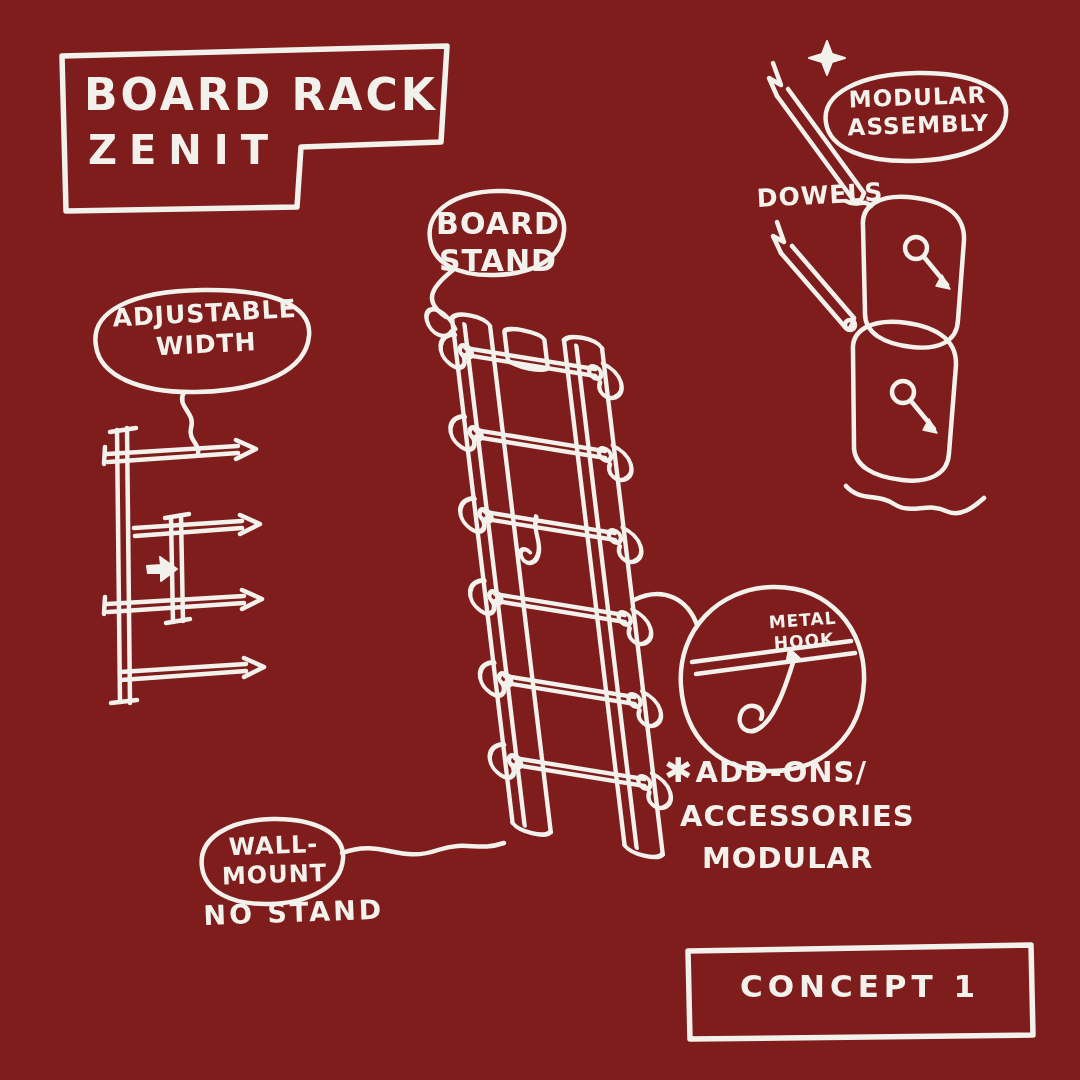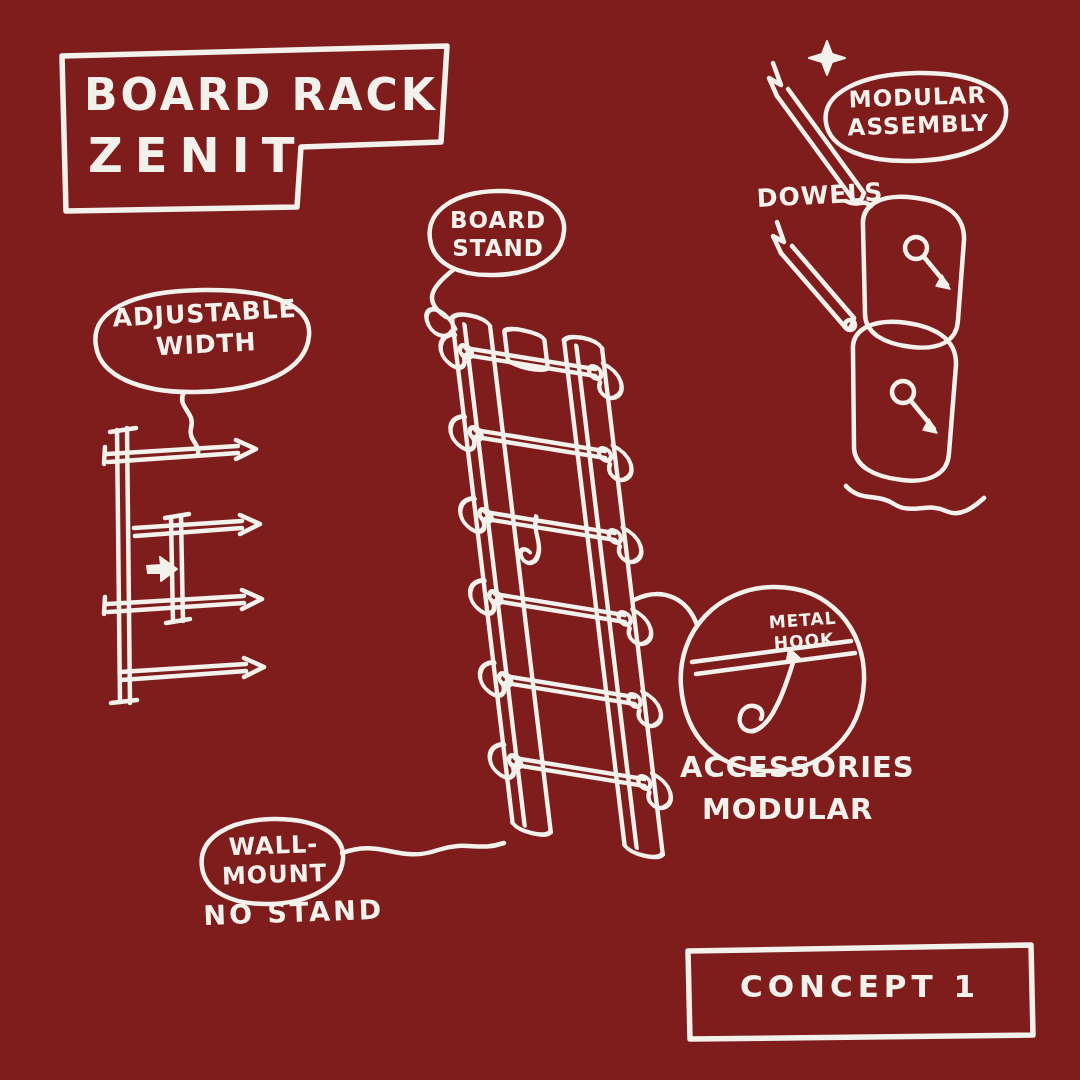--- a/index.html
+++ b/index.html
@@ -8,24 +8,24 @@
     position:relative; width:1080px; height:1080px;
     background:#7f1d1d; overflow:hidden;
     font-family:"DejaVu Sans", sans-serif;
     color:#f2f1ec; font-weight:700;
   }
   .art { position:absolute; left:0; top:0; }
   .label { position:absolute; white-space:nowrap; line-height:1.22; }
   .center { text-align:center; }
 
   .title-l1 { left:84px; top:68px; font-size:44px; letter-spacing:3px; }
-  .title-l2 { left:88px; top:126px; font-size:48px; letter-spacing:12px; }
+  .title-l2 { left:88px; top:126px; font-size:40px; letter-spacing:12px; }
 
   .adj   { left:104px; top:304px; width:200px; font-size:25px; letter-spacing:1px; transform:rotate(-3deg); transform-origin:left top; }
-  .bslot { left:436px; top:206px; width:124px; font-size:23px; letter-spacing:1px; }
+  .bslot { left:436px; top:206px; width:124px; font-size:30px; letter-spacing:1px; }
   .modas { left:832px; top:86px;  width:170px; font-size:23px; letter-spacing:1px; transform:rotate(-2deg); transform-origin:left top; }
   .dowels{ left:756px; top:184px; font-size:25px; letter-spacing:1px; transform:rotate(-3deg); transform-origin:left top; }
   .mhook { left:744px; top:614px; width:116px; font-size:17px; letter-spacing:1px; transform:rotate(-4deg); transform-origin:left top; }
   .wallm { left:206px; top:834px; width:134px; font-size:24px; letter-spacing:1px; transform:rotate(-2deg); transform-origin:left top; }
   .nostand { left:203px; top:900px; font-size:27px; letter-spacing:3px; transform:rotate(-2deg); transform-origin:left top; }
   .concept { left:688px; top:968px; width:344px; font-size:31px; letter-spacing:5px; }
 
   .addons { left:664px; top:746px; font-size:29px; letter-spacing:1px; line-height:1.45; }
   .addons .star { font-size:34px; margin-right:2px; }
   .addons .ind1 { padding-left:16px;text-align:right; }
@@ -146,20 +146,21 @@
   </div>
 
   <div class="label dowels">DOWELS</div>
 
   <div class="label mhook center">
     <div>METAL</div>
     <div>HOOK</div>
   </div>
 
   <div class="label addons">
+    <div><span class="star">✱</span><span>ADD-ONS/</span></div>
     <div class="ind1">ACCESSORIES</div>
     <div class="ind2">MODULAR</div>
   </div>
 
   <div class="label wallm center">
     <div>WALL-</div>
     <div>MOUNT</div>
   </div>
 
   <div class="label nostand">NO STAND</div>

